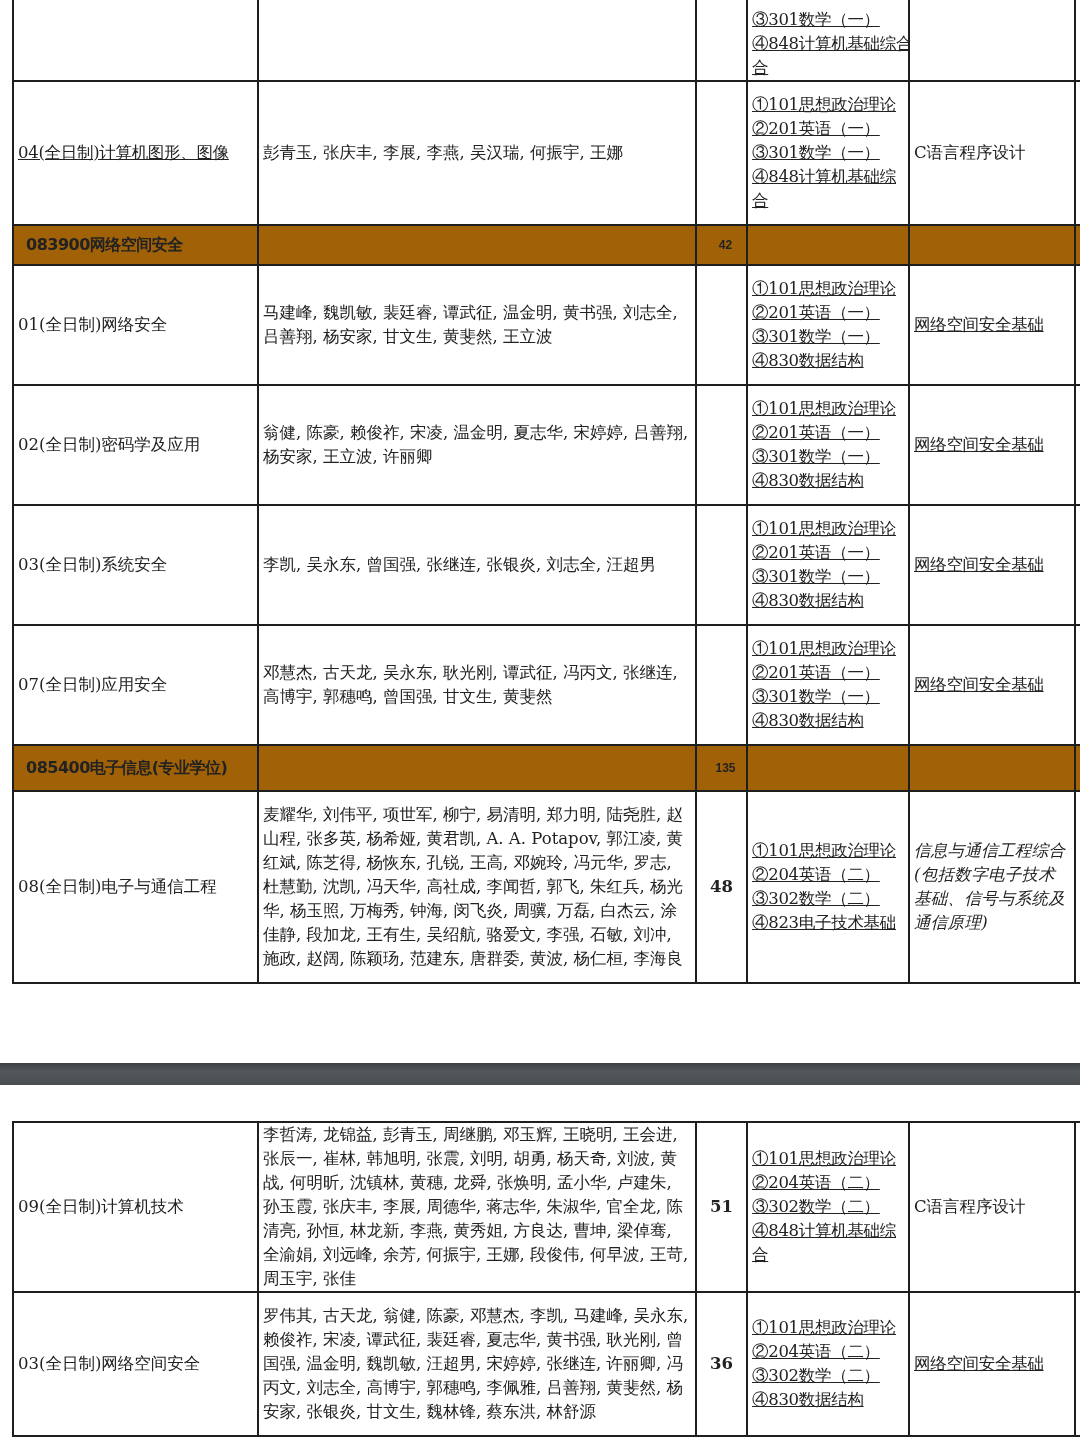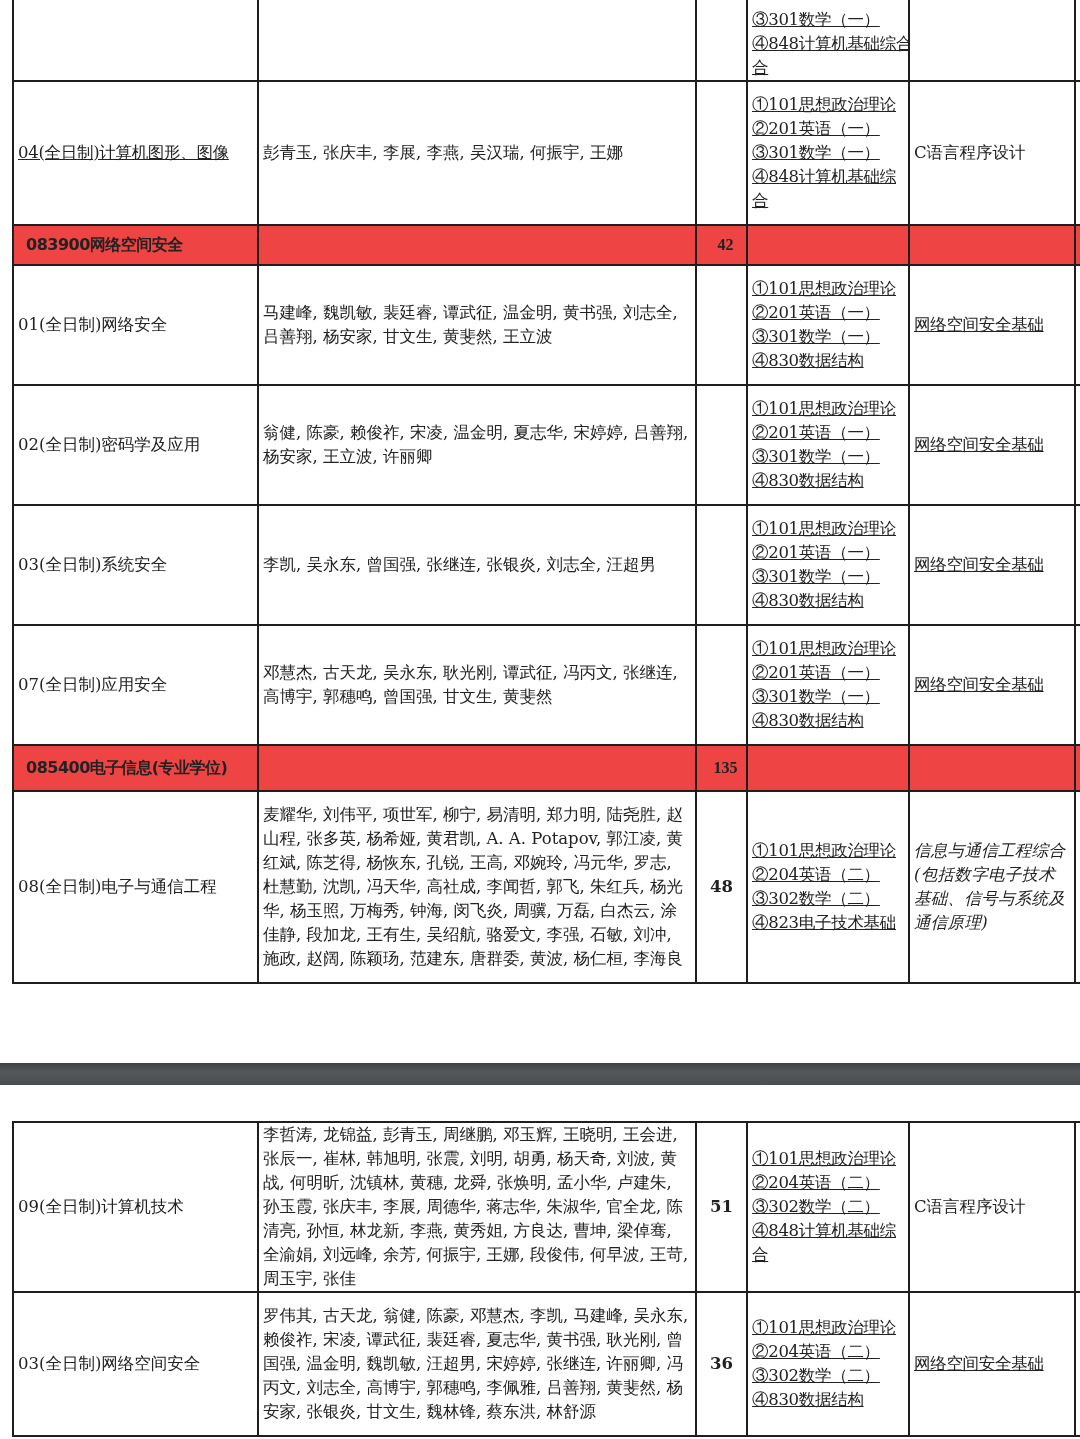--- a/index.html
+++ b/index.html
@@ -5,23 +5,23 @@
   html, body { margin: 0; padding: 0; background: #ffffff; }
   body { width: 1080px; height: 1439px; position: relative; overflow: hidden;
          font-family: "DejaVu Serif", "Liberation Serif", serif; color: #222; }
   table.grid { border-collapse: collapse; table-layout: fixed; position: absolute; left: 12px; width: 1090px; }
   table.grid td { border: 2px solid #1e1e1e; padding: 0 4px; vertical-align: middle;
                   font-size: 16.5px; line-height: 24px; overflow: hidden; }
   col.c1 { width: 245px; } col.c2 { width: 438px; } col.c3 { width: 51px; }
   col.c4 { width: 162px; } col.c5 { width: 166px; } col.c6 { width: 28px; }
   td.num { text-align: center; font-weight: bold; }
   td.sub { white-space: nowrap; letter-spacing: -0.3px; text-decoration: underline; }
-  tr.hdr td { background: #ef4444; height: 38px; padding-left: 12px; }
+  tr.hdr td { background: #a16207; height: 38px; padding-left: 12px; }
   tr.hdr td.major { font-family: "DejaVu Sans", "Liberation Sans", sans-serif; font-weight: bold; font-size: 16px; letter-spacing: -0.5px; }
-  tr.hdr td.num { font-weight: bold; font-size: 16px; font-family: Liberation Serif, serif; }
+  tr.hdr td.num { font-weight: bold; font-size: 12px; font-family: Liberation Sans, sans-serif; }
   .dots { position: relative; }
   .dots::before, .dots::after { content: ""; position: absolute; left: 3px; width: 4px; height: 4px; border-radius: 2px; background: #f0b33a; }
   .dots::before { top: -14px; } .dots::after { top: 6px; }
   .divider { position: absolute; left: 0; top: 1063px; width: 1080px; height: 22px;
              background: linear-gradient(#3e4144, #55585b 40%, #4a4d50); }
 </style>
 </head>
 <body>
 
 <table class="grid" style="top:-2px;">

